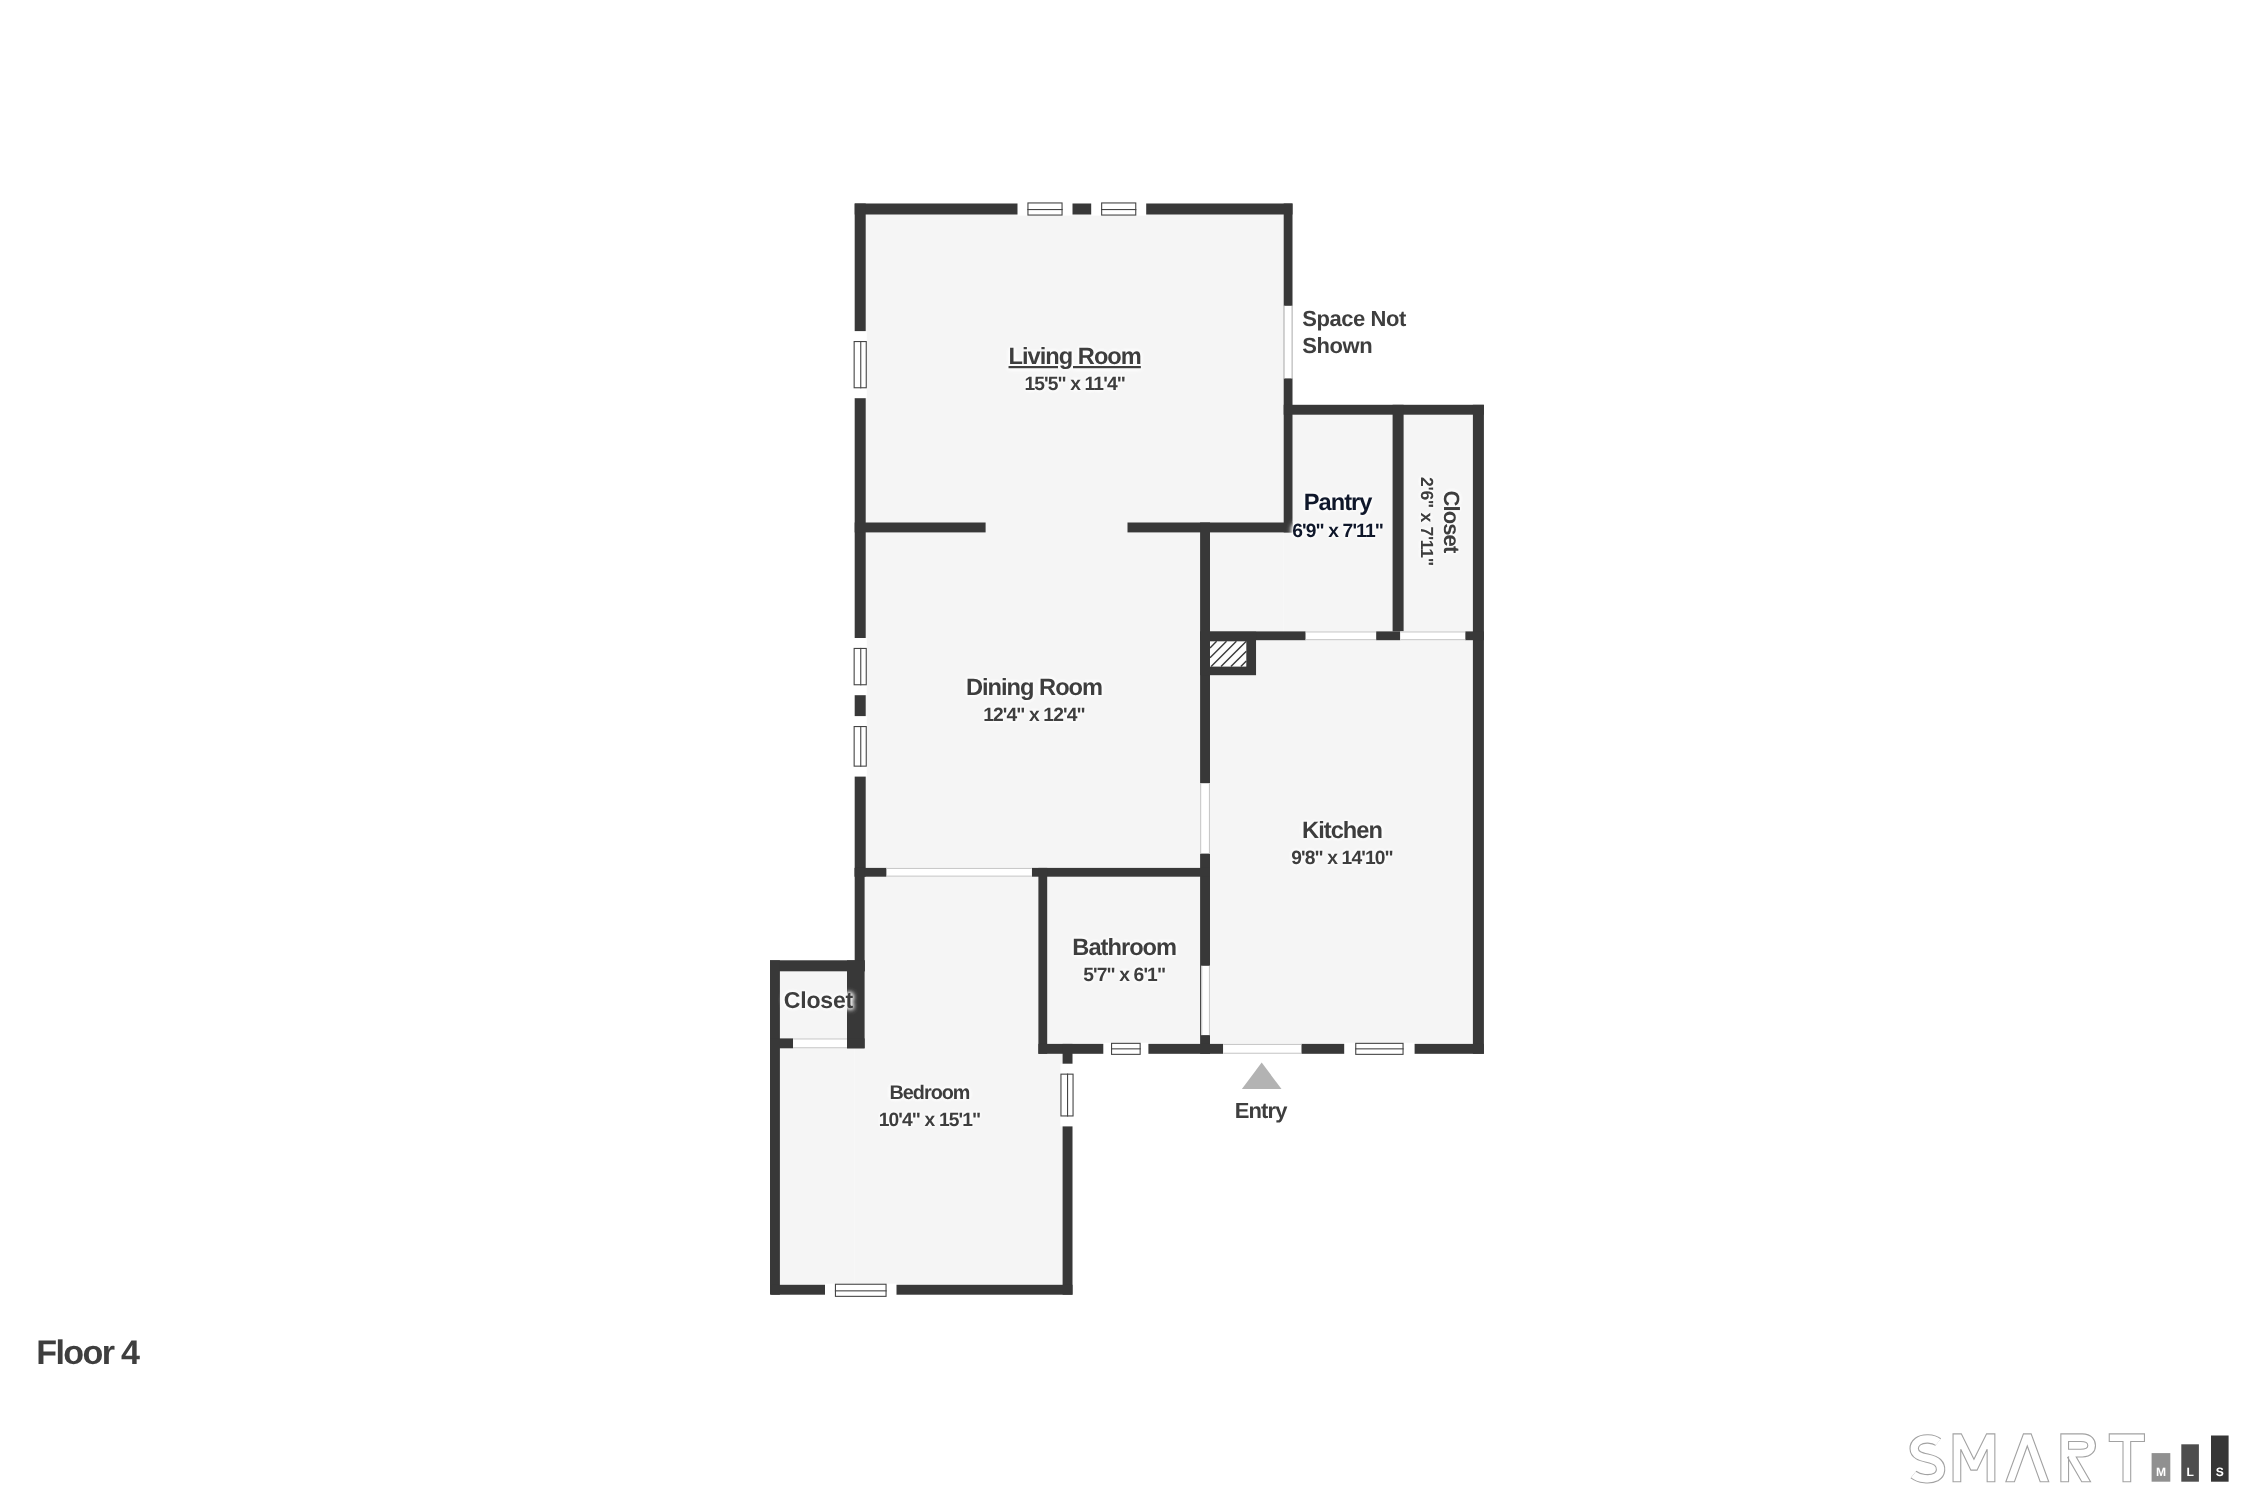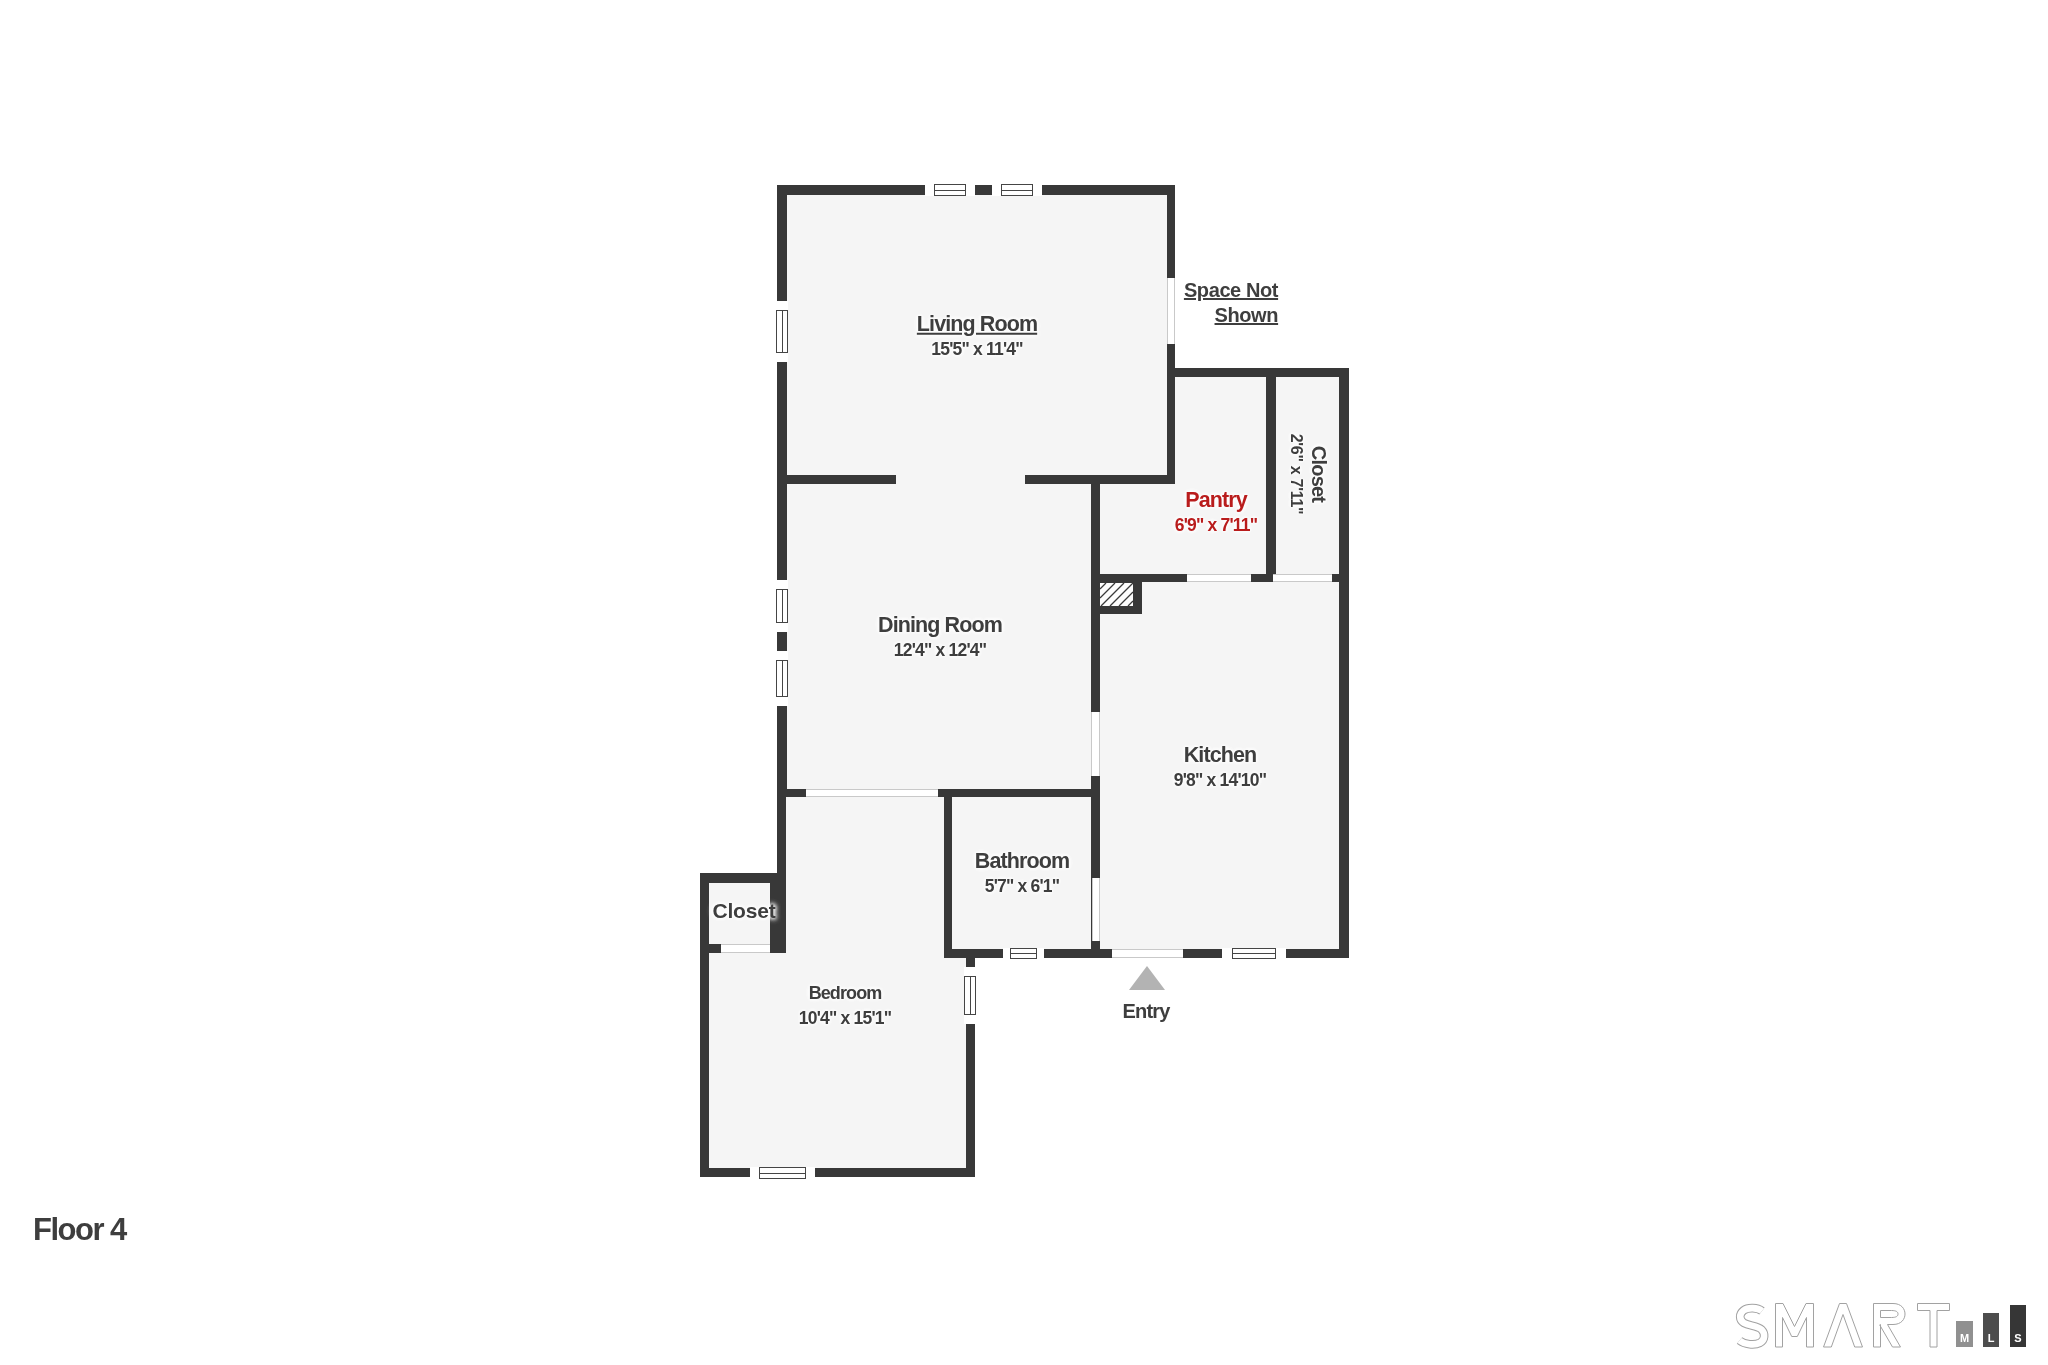--- a/index.html
+++ b/index.html
@@ -157,21 +157,21 @@
 <div style="position:absolute;left:977px;top:336px;transform:translate(-50%,-50%);text-align:center;white-space:nowrap;color:#3e3e3e;font-weight:bold;text-shadow:0 0 4px #fff,0 0 4px #fff,0 0 6px #fff,0 0 6px #fff;">
       <div style="font-size:21.5px;line-height:24.0px;letter-spacing:-0.9px;text-decoration:underline;">Living Room</div>
       <div style="font-size:17.5px;line-height:21.5px;margin-top:3px;letter-spacing:-0.8px;">15'5" x 11'4"</div>
     </div>
 
 <div style="position:absolute;left:940px;top:637px;transform:translate(-50%,-50%);text-align:center;white-space:nowrap;color:#3e3e3e;font-weight:bold;text-shadow:0 0 4px #fff,0 0 4px #fff,0 0 6px #fff,0 0 6px #fff;">
       <div style="font-size:21.5px;line-height:24.0px;letter-spacing:-0.9px;">Dining Room</div>
       <div style="font-size:17.5px;line-height:21.5px;margin-top:3px;letter-spacing:-0.8px;">12'4" x 12'4"</div>
     </div>
 
-<div style="position:absolute;left:1216px;top:512px;transform:translate(-50%,-50%);text-align:center;white-space:nowrap;color:#b91c1c;font-weight:bold;text-shadow:0 0 4px #fff,0 0 4px #fff,0 0 6px #fff,0 0 6px #fff;">
+<div style="position:absolute;left:1216px;top:469px;transform:translate(-50%,-50%);text-align:center;white-space:nowrap;color:#0f172a;font-weight:bold;text-shadow:0 0 4px #fff,0 0 4px #fff,0 0 6px #fff,0 0 6px #fff;">
       <div style="font-size:21.5px;line-height:24.0px;letter-spacing:-0.9px;">Pantry</div>
       <div style="font-size:17.5px;line-height:21.5px;margin-top:3px;letter-spacing:-0.8px;">6'9" x 7'11"</div>
     </div>
 
 <div style="position:absolute;left:1220px;top:767px;transform:translate(-50%,-50%);text-align:center;white-space:nowrap;color:#3e3e3e;font-weight:bold;text-shadow:0 0 4px #fff,0 0 4px #fff,0 0 6px #fff,0 0 6px #fff;">
       <div style="font-size:21.5px;line-height:24.0px;letter-spacing:-0.9px;">Kitchen</div>
       <div style="font-size:17.5px;line-height:21.5px;margin-top:3px;letter-spacing:-0.8px;">9'8" x 14'10"</div>
     </div>
 
 <div style="position:absolute;left:1022px;top:873px;transform:translate(-50%,-50%);text-align:center;white-space:nowrap;color:#3e3e3e;font-weight:bold;text-shadow:0 0 4px #fff,0 0 4px #fff,0 0 6px #fff,0 0 6px #fff;">
@@ -184,21 +184,21 @@
       <div style="font-size:17.5px;line-height:21.5px;margin-top:3px;letter-spacing:-0.8px;">10'4" x 15'1"</div>
     </div>
 
 <div style="position:absolute;left:744px;top:910px;transform:translate(-50%,-50%);text-align:center;white-space:nowrap;color:#3e3e3e;font-weight:bold;font-size:21px;line-height:25px;letter-spacing:-0.2px;text-shadow:0 0 4px #fff,0 0 4px #fff,0 0 6px #fff,0 0 6px #fff;">Closet</div>
 
 <div style="position:absolute;left:1308px;top:474px;transform:translate(-50%,-50%) rotate(90deg);text-align:center;white-space:nowrap;color:#3e3e3e;font-weight:bold;text-shadow:0 0 4px #fff,0 0 4px #fff,0 0 6px #fff,0 0 6px #fff;">
       <div style="font-size:20px;line-height:22px;letter-spacing:-0.8px;">Closet</div>
       <div style="font-size:16px;line-height:19px;letter-spacing:-0.3px;margin-top:2px;">2'6" x 7'11"</div>
     </div>
 
-<div style="position:absolute;left:1231px;top:303px;transform:translate(-50%,-50%);text-align:right;white-space:nowrap;color:#3e3e3e;font-weight:bold;font-size:20px;line-height:25px;letter-spacing:-0.4px;text-shadow:0 0 4px #fff,0 0 4px #fff,0 0 6px #fff,0 0 6px #fff;text-decoration:underline;">Space&nbsp;Not<br>Shown</div>
+<div style="position:absolute;left:1231px;top:303px;transform:translate(-50%,-50%);text-align:left;white-space:nowrap;color:#3e3e3e;font-weight:bold;font-size:20px;line-height:25px;letter-spacing:-0.4px;text-shadow:0 0 4px #fff,0 0 4px #fff,0 0 6px #fff,0 0 6px #fff;">Space&nbsp;Not<br>Shown</div>
 
 <div style="position:absolute;left:1146px;top:1011px;transform:translate(-50%,-50%);text-align:center;white-space:nowrap;color:#3e3e3e;font-weight:bold;font-size:20px;line-height:25px;letter-spacing:-0.8px;text-shadow:0 0 4px #fff,0 0 4px #fff,0 0 6px #fff,0 0 6px #fff;">Entry</div>
 
 <div style="position:absolute;left:33px;top:1212px;color:#3e3e3e;font-weight:bold;font-size:31px;letter-spacing:-1.5px;">Floor 4</div>
 
 
 <svg style="position:absolute;left:1725px;top:1295px;" width="310" height="60" viewBox="1725 1295 310 60">
       <path d="M 1762,1311 C 1757.5,1307.5 1748,1307 1743.5,1310.5 C 1739,1314 1739,1320 1744,1323 C 1749,1326 1757.5,1325.5 1761.5,1329.5 C 1765.5,1333.5 1765,1340 1760,1342.8 C 1754.5,1345.5 1744.5,1344.5 1739.5,1340.5" fill="none" stroke="#a2a2a2" stroke-width="8.6"></path>
       <path d="M 1762,1311 C 1757.5,1307.5 1748,1307 1743.5,1310.5 C 1739,1314 1739,1320 1744,1323 C 1749,1326 1757.5,1325.5 1761.5,1329.5 C 1765.5,1333.5 1765,1340 1760,1342.8 C 1754.5,1345.5 1744.5,1344.5 1739.5,1340.5" fill="none" stroke="#ffffff" stroke-width="6.6"></path>
       <polygon fill="#ffffff" stroke="#a2a2a2" stroke-width="1" stroke-linejoin="miter" points="1775.5,1347 1775.5,1303.5 1783,1303.5 1794.5,1326.5 1806,1303.5 1813.5,1303.5 1813.5,1347 1806.5,1347 1806.5,1317.5 1797.3,1336.5 1791.7,1336.5 1782.5,1317.5 1782.5,1347"></polygon>

